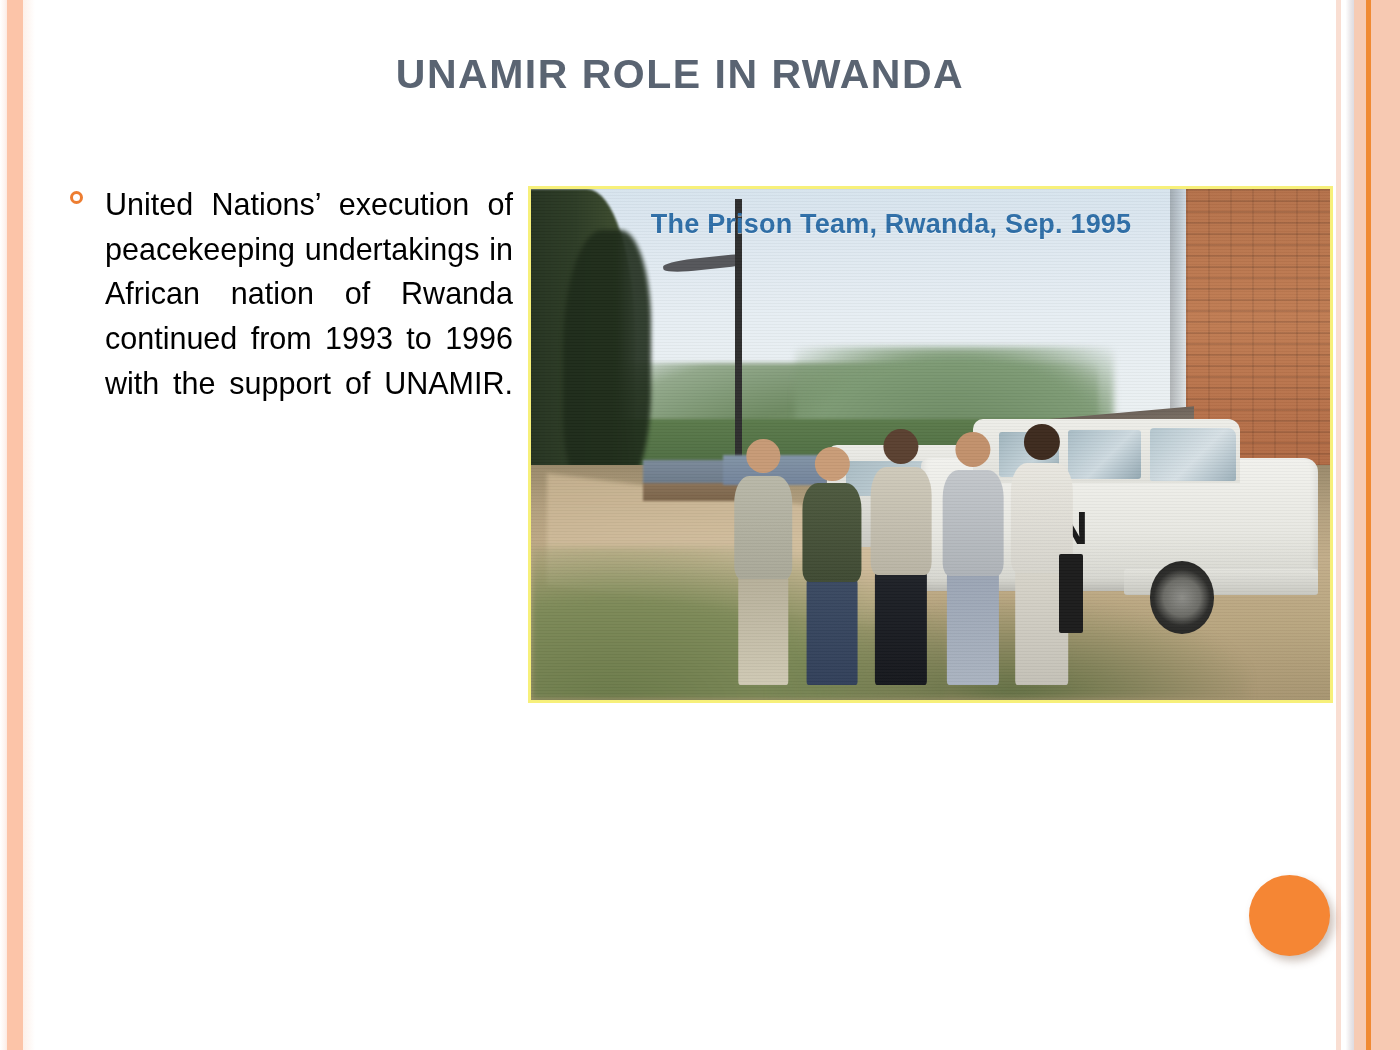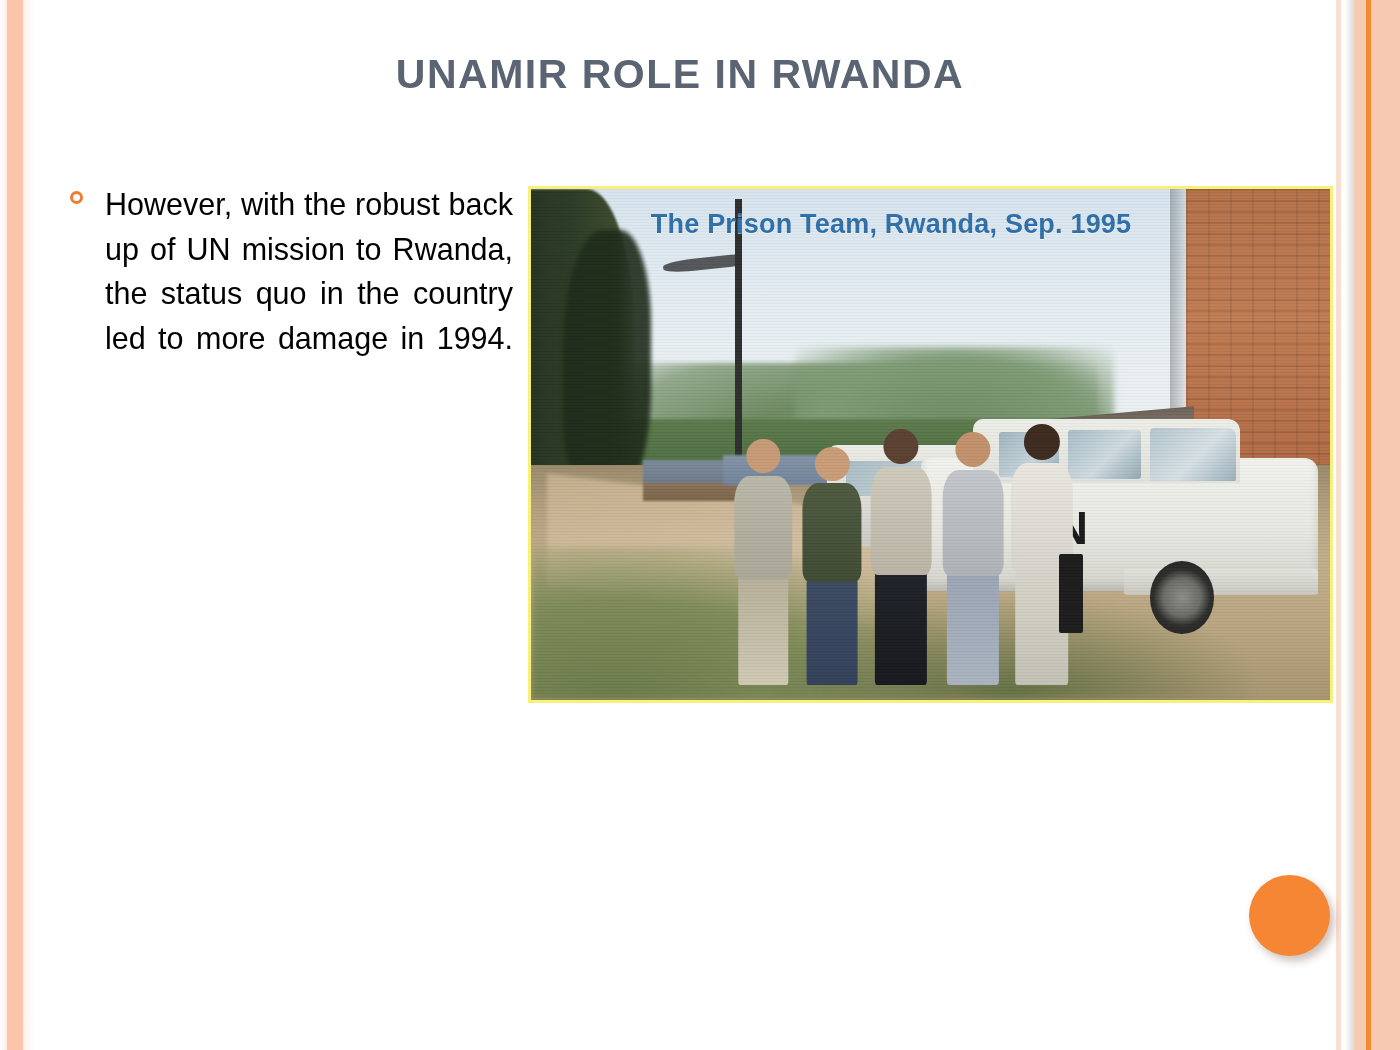--- a/index.html
+++ b/index.html
@@ -381,25 +381,25 @@
   <div class="right-band rb-1"></div>
   <div class="right-band rb-2"></div>
   <div class="right-band rb-3"></div>
   <div class="right-band rb-4"></div>
   <div class="right-band rb-5"></div>
 
   <div class="title">UNAMIR ROLE IN RWANDA</div>
 
   <div class="body-col">
 
-
     <div class="bullet-row">
       <span class="bullet-marker"></span>
-      <span class="bullet-text">However, with the robust back up of UN mission to Rwanda, the status quo in the country led to more damage in 1994.</span>
+      <span class="bullet-text">United Nations’ execution of peacekeeping undertakings in African nation of Rwanda continued from 1993 to 1996 with the support of UNAMIR.</span>
     </div>
+
 
   </div>
 
   <div class="photo-frame">
     <div class="photo">
       <div class="ph-sky"></div>
       <div class="ph-hill"></div>
       <div class="ph-hill2"></div>
       <div class="ph-veg"></div>
       <div class="ph-tree"></div>

